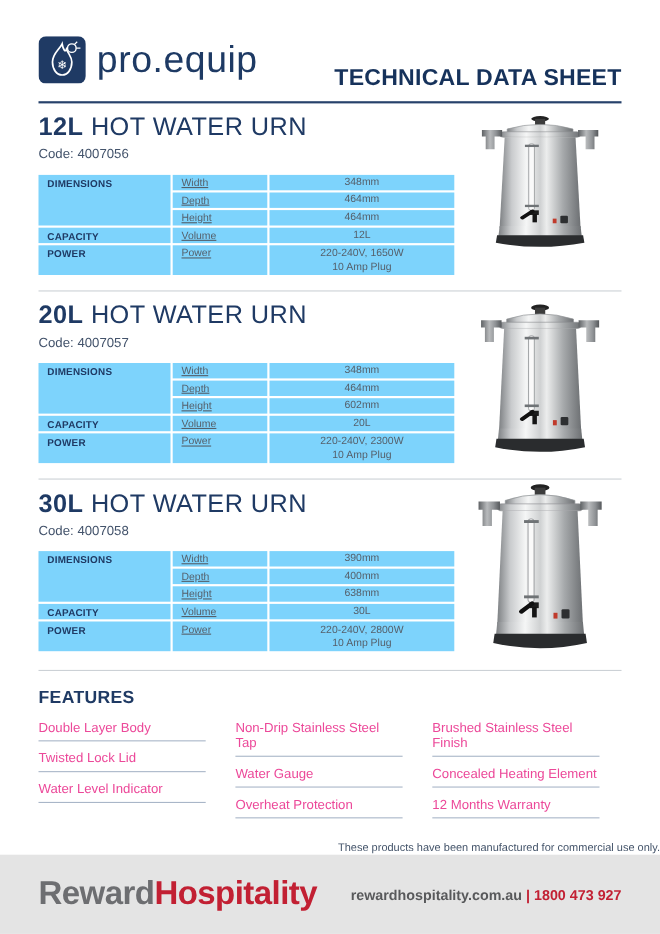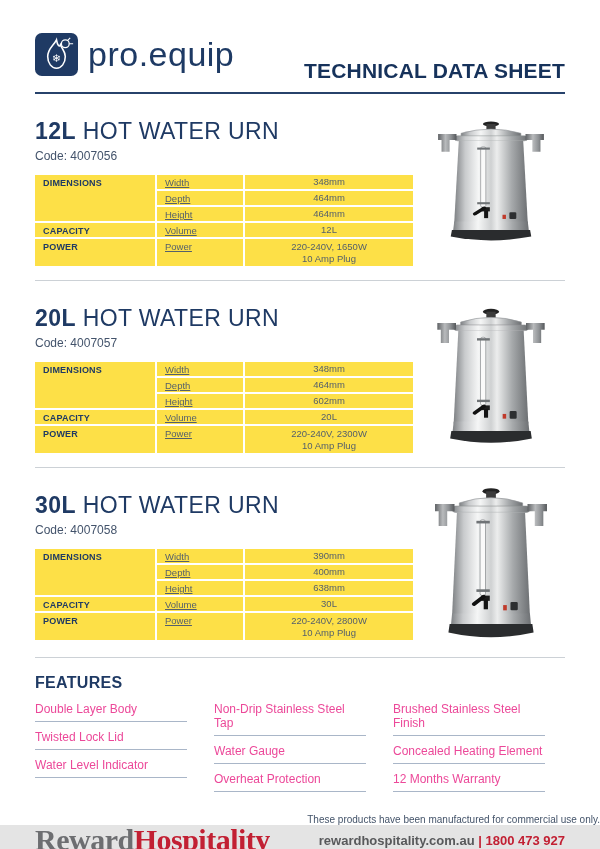--- a/index.html
+++ b/index.html
@@ -9,27 +9,27 @@
 
   
   .header { margin:26px 35px 0; display:flex; justify-content:space-between; align-items:center; }
   .logo { display:flex; align-items:center; }
   .logo-badge { width:43px; height:43px; flex:0 0 auto; }
   .logo-text { font-size:34px; font-weight:300; color:#1e3a64; margin-left:10px; letter-spacing:0.5px; }
   .sheet-title { font-size:21px; font-weight:700; color:#16325b; letter-spacing:0.2px;margin-top:33px; }
   .header-rule { border:none; border-top:2px solid #27426b; margin:9px 35px 0; }
 
   
-  .product { display:flex; margin:0 35px; padding-top:23px; }
+  .product { display:flex; margin:0 35px; padding-top:7px; }
   .product-left { width:382px; flex:0 0 auto; }
   .product-title { font-size:23px; color:#1f3a64; font-weight:300; letter-spacing:0.4px; line-height:28px; }
   .product-title .size { font-weight:600; }
   .product-code { font-size:12px; color:#43536b; margin-top:4px; }
   .spec-grid { margin-top:12px; display:grid; grid-template-columns:120px 86px 168px; grid-template-rows:14px 14px 14px 14px 27px; gap:2px; font-size:9.5px; }
-  .cell { background:#fde047; color:#55606b; overflow:hidden; }
+  .cell { background:#7dd3fc; color:#55606b; overflow:hidden; }
   .cell.label { color:#1f3a64; font-weight:700; font-size:9px; padding:3px 0 0 8px; letter-spacing:0.2px; }
   .cell.name { padding:2px 0 0 8px;text-decoration:underline; }
   .cell.value { display:flex; flex-direction:column; justify-content:center; align-items:center; text-align:center; line-height:12px; }
   .c1{grid-column:1} .c2{grid-column:2} .c3{grid-column:3}
   .r1{grid-row:1} .r2{grid-row:2} .r3{grid-row:3} .r4{grid-row:4} .r5{grid-row:5}
   .rspan3{grid-row:1 / span 3}
   .product-image { flex:1; display:flex; justify-content:center; align-items:flex-start; padding-top:2px; }
   .urn-1 { width:138px; height:126px; }
   .urn-2 { width:140px; height:142px; }
   .urn-3 { width:146px; height:158px; margin-top:-8px; }
@@ -37,21 +37,21 @@
 
   
   .features { margin:16px 35px 0; }
   .features-heading { font-size:16px; color:#1f3a64; font-weight:600; letter-spacing:0.3px; margin-bottom:10px; }
   .features-grid { display:grid; grid-template-columns:152px 152px 152px; column-gap:27px; }
   .feature-item { font-size:12px; color:#ec4899; padding-bottom:5px; border-bottom:1px solid #a9b6c8; margin-bottom:8px; }
 
   
   .disclaimer { text-align:right; font-size:10px; color:#44546a; margin-top:14px; }
   .footer { margin-top:auto; background:#e4e4e4; height:81px; display:flex; align-items:center; justify-content:space-between; padding:0 35px; }
-  .brand { font-size:30px; font-weight:700; letter-spacing:-0.5px; line-height:1;font-family:Liberation Serif, serif; }
+  .brand { font-size:30px; font-weight:700; letter-spacing:-0.5px; line-height:1; }
   .brand-first { color:#6d6e71; }
   .brand-second { color:#c22033; }
   .contact { font-size:13px; font-weight:700; color:#58595b; }
   .contact .sep, .contact .phone { color:#c22033; }
   .hidden-defs { position:absolute; width:0; height:0; overflow:hidden; }
 </style>
 </head>
 <body>
 
 <svg class="hidden-defs" aria-hidden="true">

